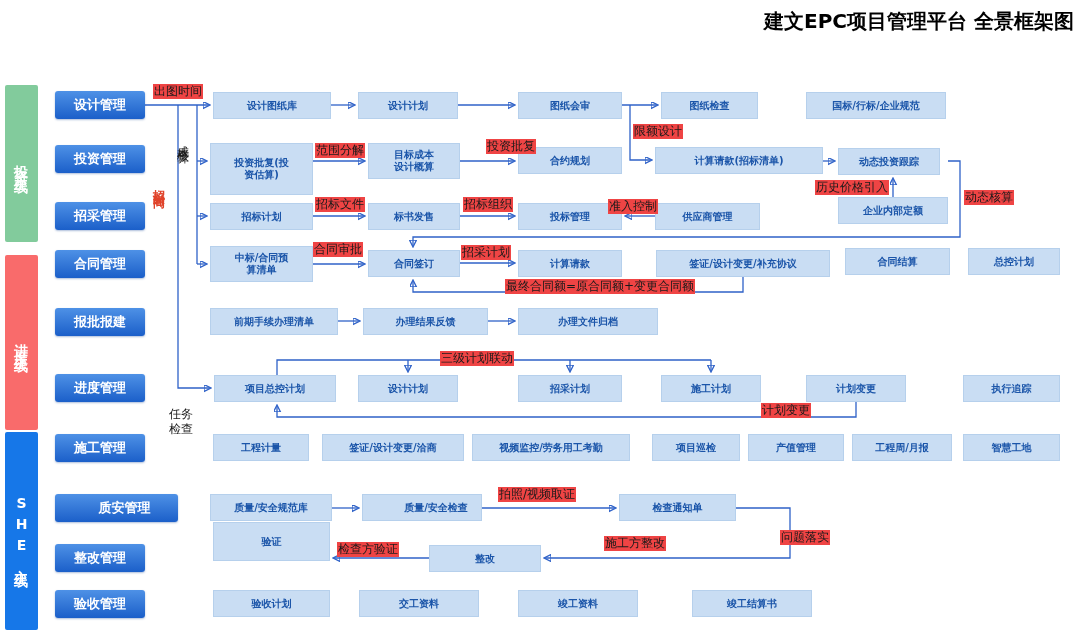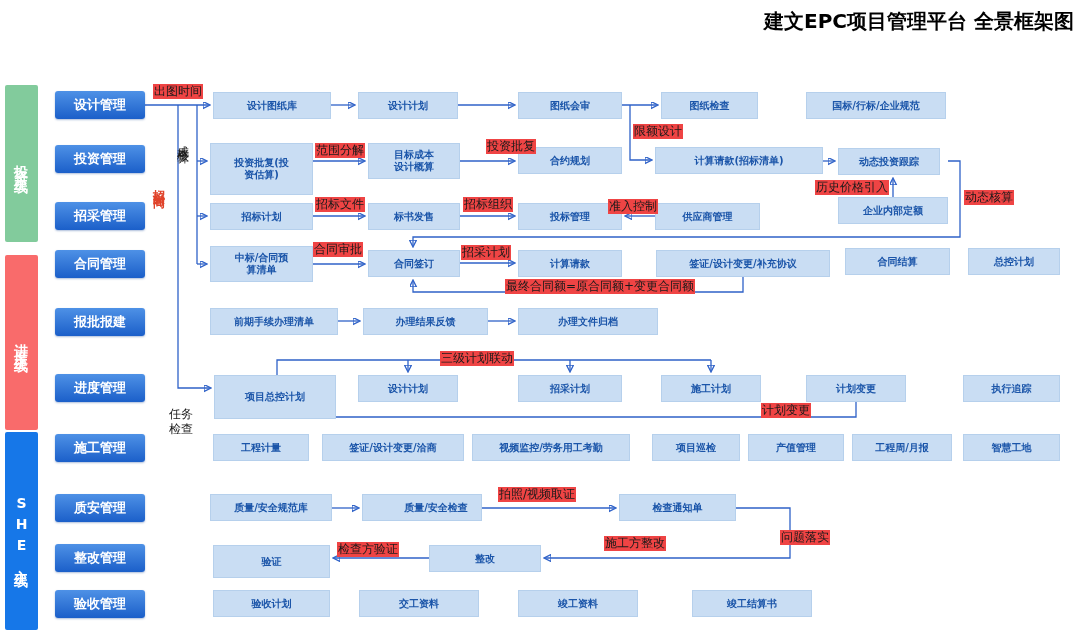--- a/index.html
+++ b/index.html
@@ -78,21 +78,21 @@
     <div class="side-bar" style="left: 5px; top: 432px; width: 33px; height: 198px; background: rgb(22, 119, 232);">
       <span class="v-text">SHE主线</span>
     </div>
     <div class="menu-btn" style="left: 55px; top: 91px; width: 90px; height: 28px;">设计管理</div>
     <div class="menu-btn" style="left: 55px; top: 145px; width: 90px; height: 28px;">投资管理</div>
     <div class="menu-btn" style="left: 55px; top: 202px; width: 90px; height: 28px;">招采管理</div>
     <div class="menu-btn" style="left: 55px; top: 250px; width: 90px; height: 28px;">合同管理</div>
     <div class="menu-btn" style="left: 55px; top: 308px; width: 90px; height: 28px;">报批报建</div>
     <div class="menu-btn" style="left: 55px; top: 374px; width: 90px; height: 28px;">进度管理</div>
     <div class="menu-btn" style="left: 55px; top: 434px; width: 90px; height: 28px;">施工管理</div>
-    <div class="menu-btn" style="left: 55px; top: 494px; width: 90px; height: 28px;">质安管理</div>
+    <div class="menu-btn" style="left: 55px; top: 494px; width: 107px; height: 28px; padding-left: 16px;">质安管理</div>
     <div class="menu-btn" style="left: 55px; top: 544px; width: 90px; height: 28px;">整改管理</div>
     <div class="menu-btn" style="left: 55px; top: 590px; width: 90px; height: 28px;">验收管理</div>
     <div class="flow-box" style="left: 213px; top: 92px; width: 118px; height: 27px;">设计图纸库</div>
     <div class="flow-box" style="left: 358px; top: 92px; width: 100px; height: 27px;">设计计划</div>
     <div class="flow-box" style="left: 518px; top: 92px; width: 104px; height: 27px;">图纸会审</div>
     <div class="flow-box" style="left: 661px; top: 92px; width: 97px; height: 27px;">图纸检查</div>
     <div class="flow-box" style="left: 806px; top: 92px; width: 140px; height: 27px;">国标/行标/企业规范</div>
     <div class="flow-box" style="left: 210px; top: 143px; width: 103px; height: 52px;">投资批复(投
 资估算)</div>
     <div class="flow-box" style="left: 368px; top: 143px; width: 92px; height: 36px;">目标成本
@@ -108,37 +108,37 @@
     <div class="flow-box" style="left: 210px; top: 246px; width: 103px; height: 36px;">中标/合同预
 算清单</div>
     <div class="flow-box" style="left: 368px; top: 250px; width: 92px; height: 27px;">合同签订</div>
     <div class="flow-box" style="left: 518px; top: 250px; width: 104px; height: 27px;">计算请款</div>
     <div class="flow-box" style="left: 656px; top: 250px; width: 174px; height: 27px;">签证/设计变更/补充协议</div>
     <div class="flow-box" style="left: 845px; top: 248px; width: 105px; height: 27px;">合同结算</div>
     <div class="flow-box" style="left: 968px; top: 248px; width: 92px; height: 27px;">总控计划</div>
     <div class="flow-box" style="left: 210px; top: 308px; width: 128px; height: 27px;">前期手续办理清单</div>
     <div class="flow-box" style="left: 363px; top: 308px; width: 125px; height: 27px;">办理结果反馈</div>
     <div class="flow-box" style="left: 518px; top: 308px; width: 140px; height: 27px;">办理文件归档</div>
-    <div class="flow-box" style="left: 214px; top: 375px; width: 122px; height: 44px;">项目总控计划</div>
+    <div class="flow-box" style="left: 214px; top: 375px; width: 122px; height: 27px;">项目总控计划</div>
     <div class="flow-box" style="left: 358px; top: 375px; width: 100px; height: 27px;">设计计划</div>
     <div class="flow-box" style="left: 518px; top: 375px; width: 104px; height: 27px;">招采计划</div>
     <div class="flow-box" style="left: 661px; top: 375px; width: 100px; height: 27px;">施工计划</div>
     <div class="flow-box" style="left: 806px; top: 375px; width: 100px; height: 27px;">计划变更</div>
     <div class="flow-box" style="left: 963px; top: 375px; width: 97px; height: 27px;">执行追踪</div>
     <div class="flow-box" style="left: 213px; top: 434px; width: 96px; height: 27px;">工程计量</div>
     <div class="flow-box" style="left: 322px; top: 434px; width: 142px; height: 27px;">签证/设计变更/洽商</div>
     <div class="flow-box" style="left: 472px; top: 434px; width: 158px; height: 27px;">视频监控/劳务用工考勤</div>
     <div class="flow-box" style="left: 652px; top: 434px; width: 88px; height: 27px;">项目巡检</div>
     <div class="flow-box" style="left: 748px; top: 434px; width: 96px; height: 27px;">产值管理</div>
     <div class="flow-box" style="left: 852px; top: 434px; width: 100px; height: 27px;">工程周/月报</div>
     <div class="flow-box" style="left: 963px; top: 434px; width: 97px; height: 27px;">智慧工地</div>
     <div class="flow-box" style="left: 210px; top: 494px; width: 122px; height: 27px;">质量/安全规范库</div>
     <div class="flow-box" style="left: 362px; top: 494px; width: 120px; height: 27px; padding-left: 28px;">质量/安全检查</div>
     <div class="flow-box" style="left: 619px; top: 494px; width: 117px; height: 27px;">检查通知单</div>
-    <div class="flow-box" style="left: 213px; top: 545px; width: 117px; height: 33px;">验证</div>
+    <div class="flow-box" style="left: 213px; top: 522px; width: 117px; height: 39px;">验证</div>
     <div class="flow-box" style="left: 429px; top: 545px; width: 112px; height: 27px;">整改</div>
     <div class="flow-box" style="left: 213px; top: 590px; width: 117px; height: 27px;">验收计划</div>
     <div class="flow-box" style="left: 359px; top: 590px; width: 120px; height: 27px;">交工资料</div>
     <div class="flow-box" style="left: 518px; top: 590px; width: 120px; height: 27px;">竣工资料</div>
     <div class="flow-box" style="left: 692px; top: 590px; width: 120px; height: 27px;">竣工结算书</div>
     <div class="lbl" style="left: 153px; top: 84px;">出图时间</div>
     <div class="lbl" style="left: 315px; top: 143px;">范围分解</div>
     <div class="lbl" style="left: 486px; top: 139px;">投资批复</div>
     <div class="lbl" style="left: 633px; top: 124px;">限额设计</div>
     <div class="lbl" style="left: 815px; top: 180px;">历史价格引入</div>

